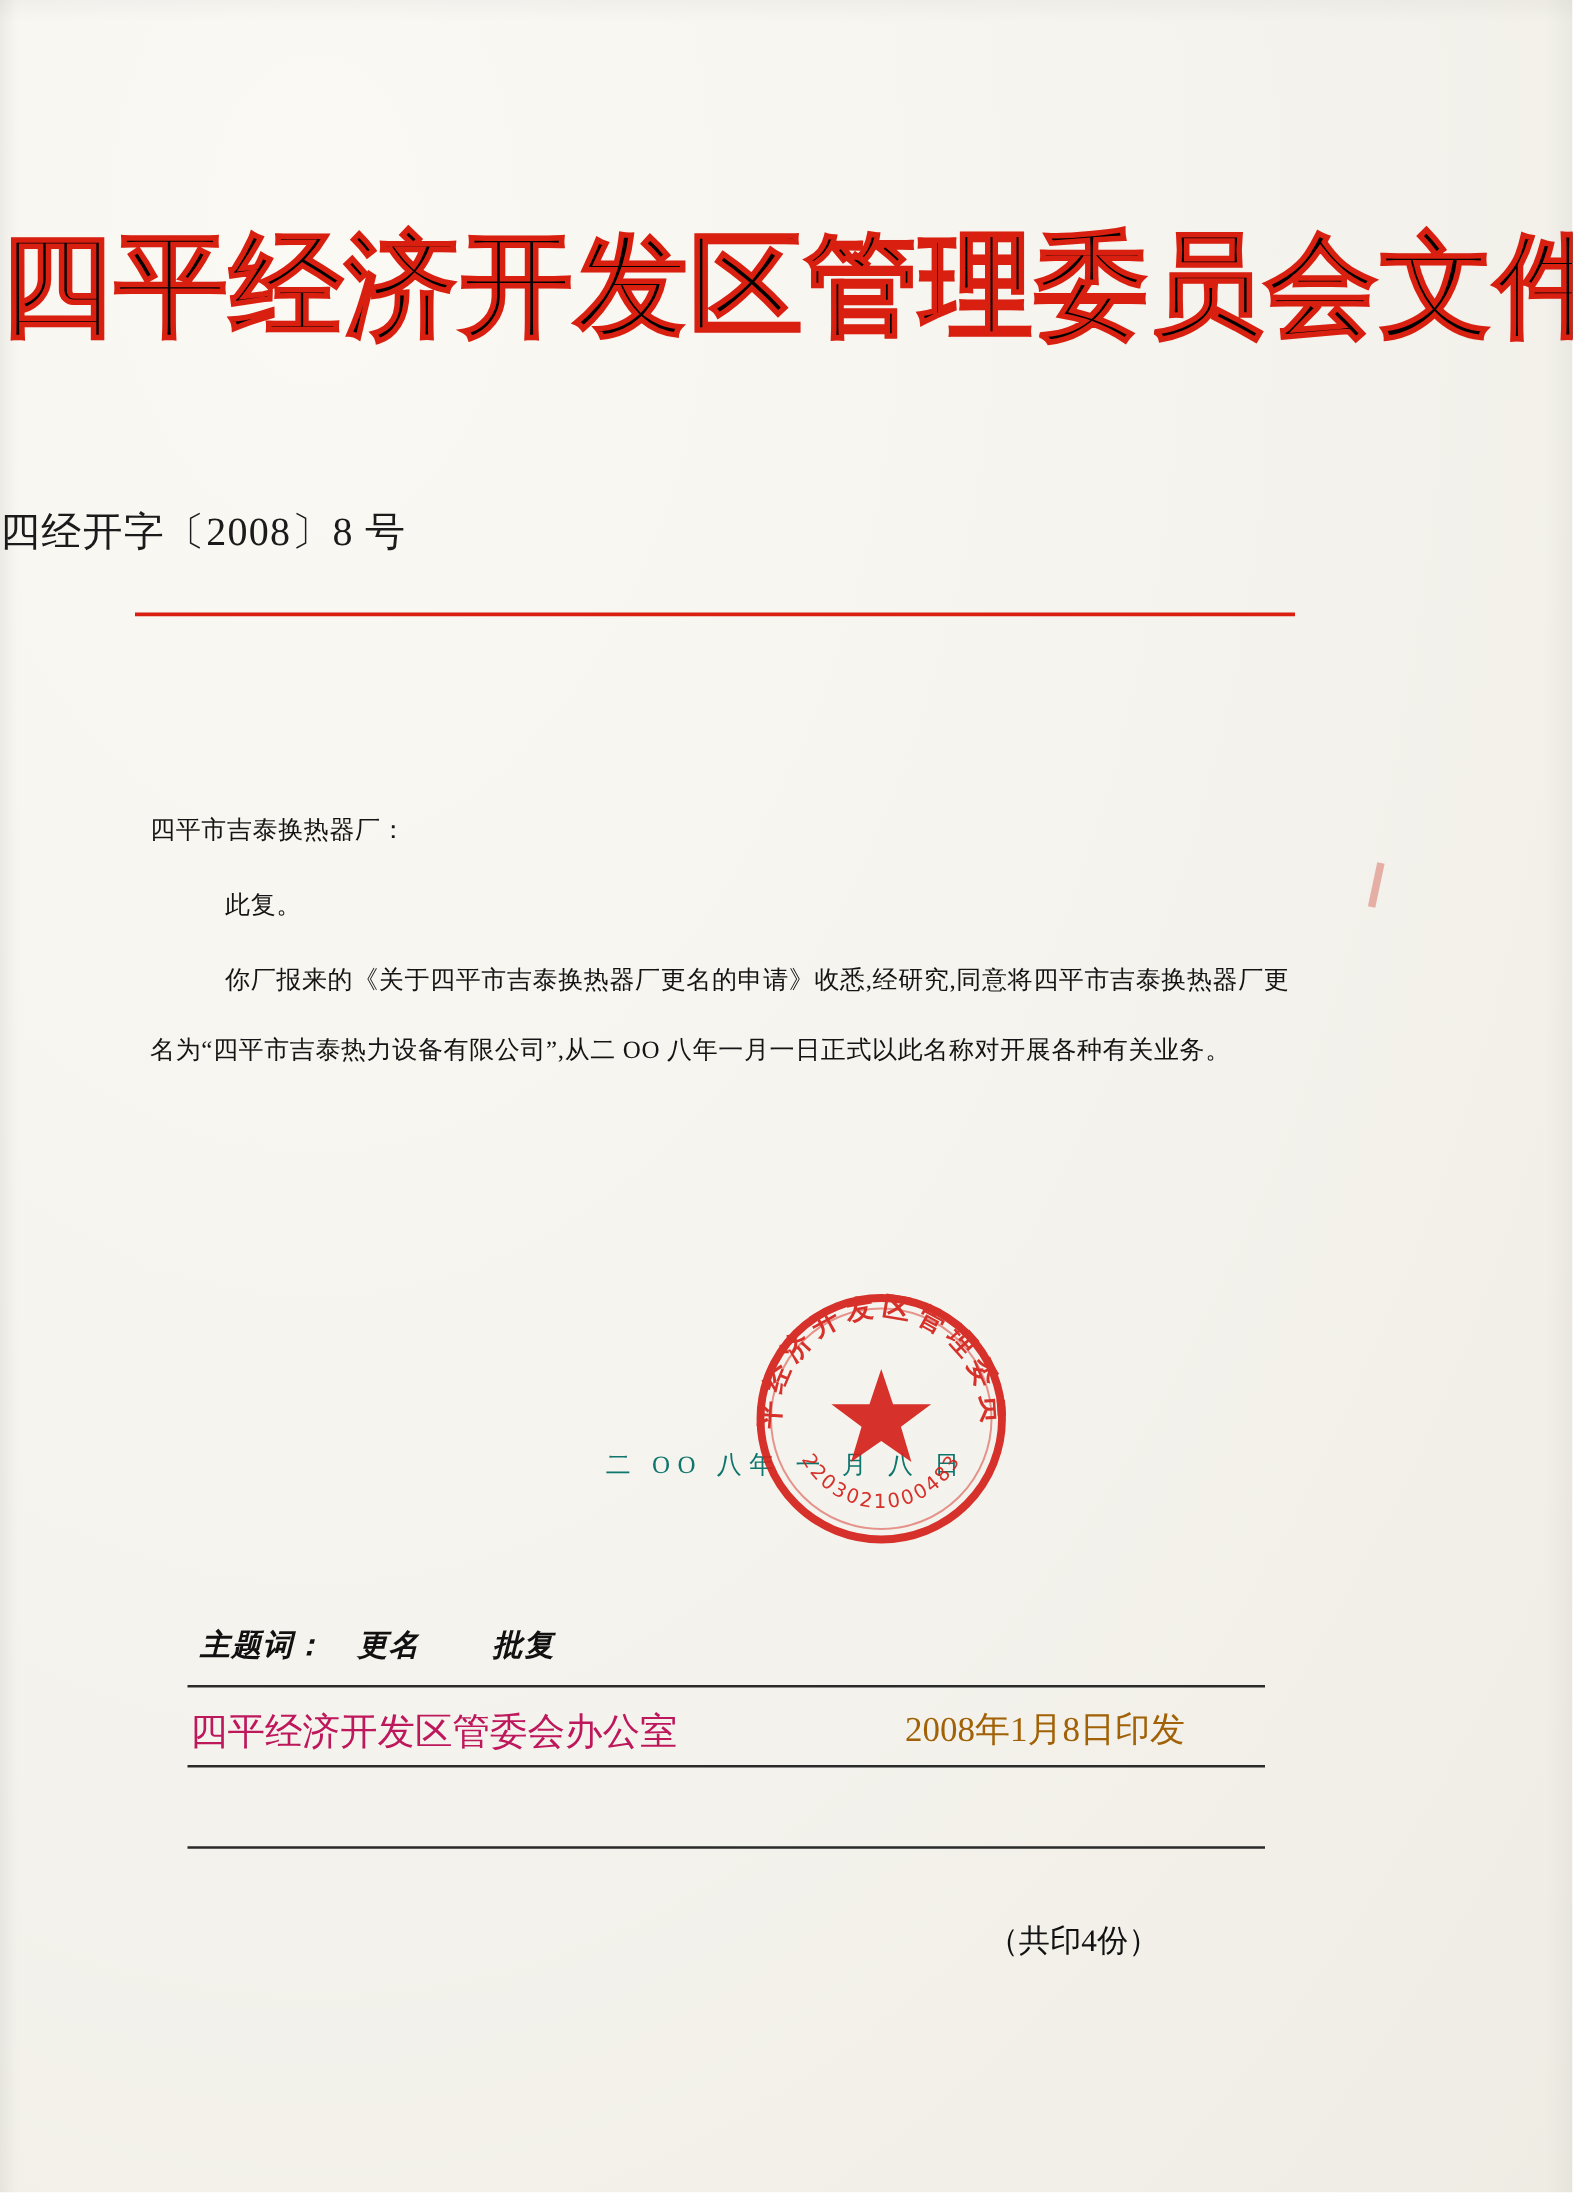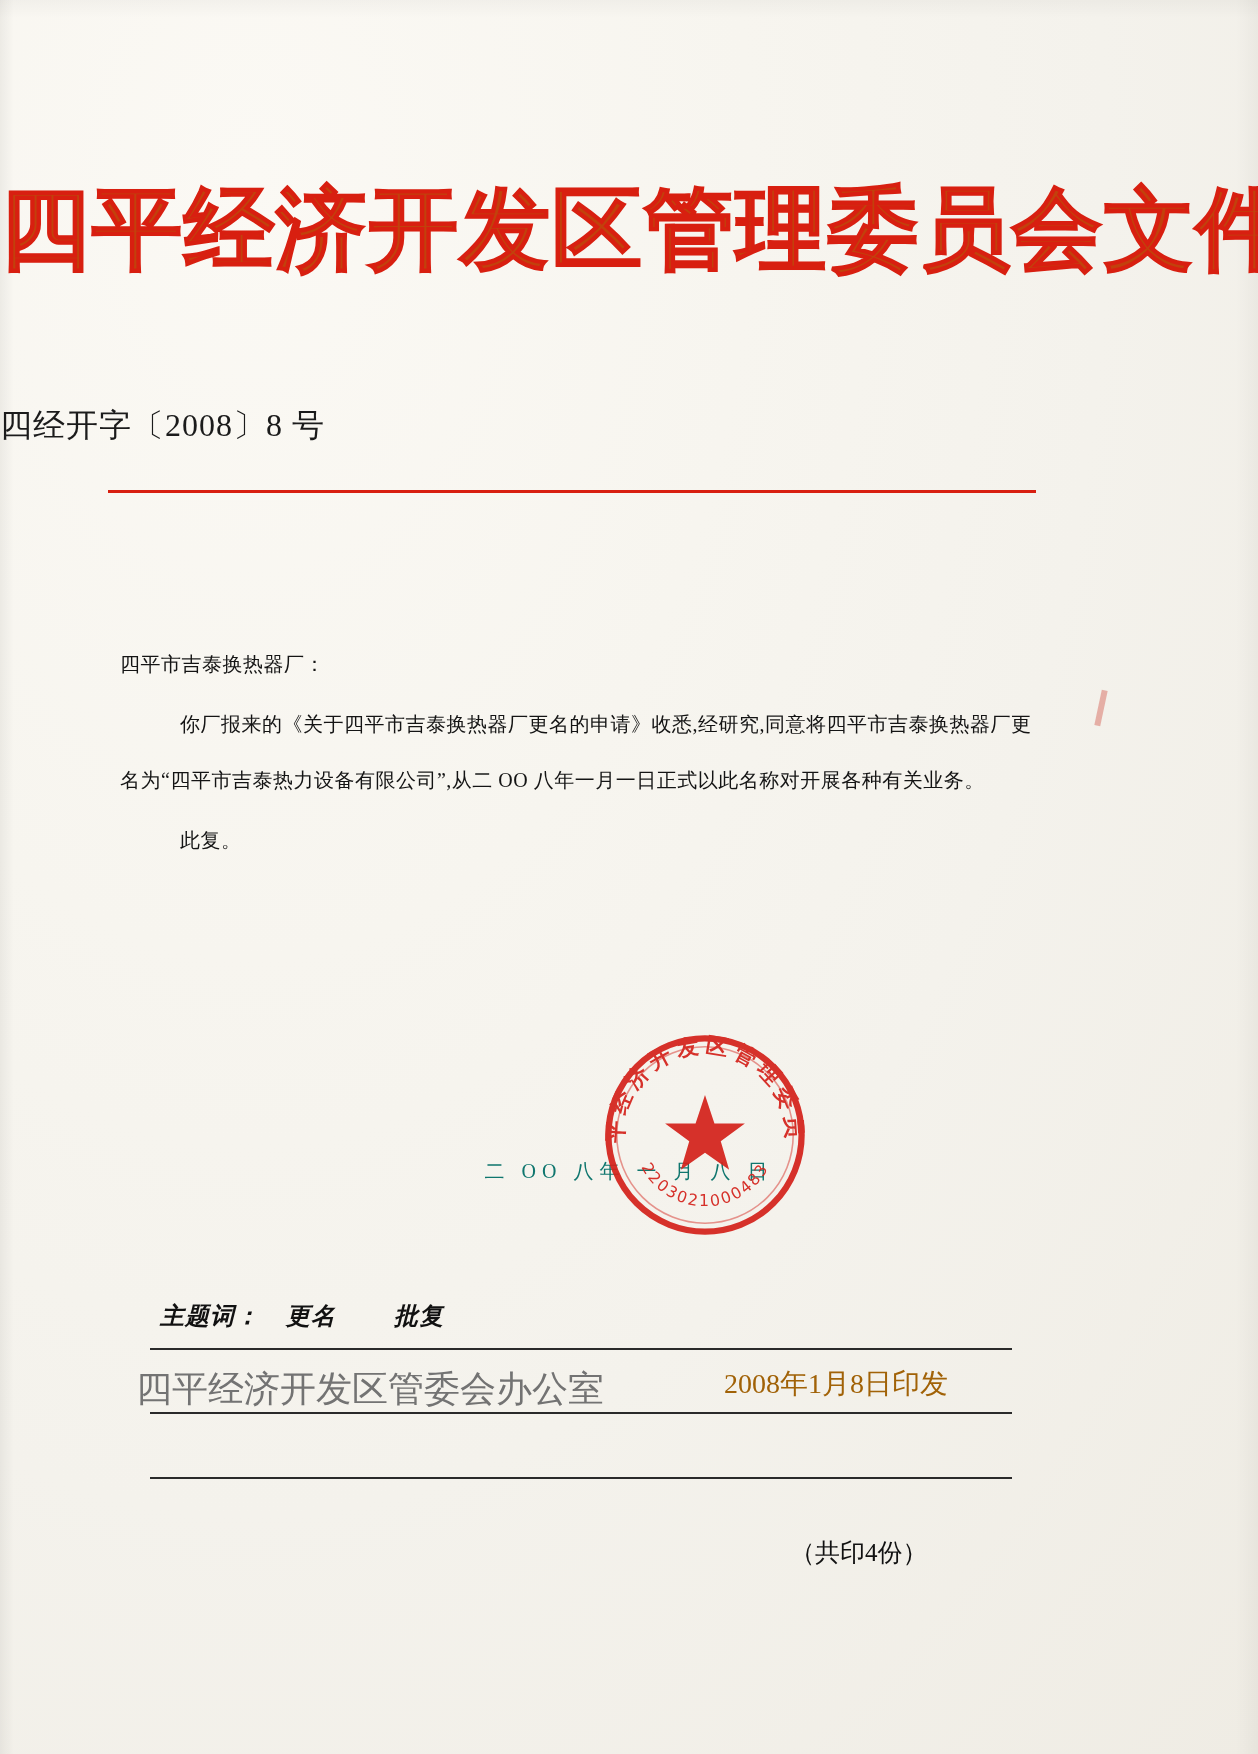--- a/index.html
+++ b/index.html
@@ -39,21 +39,21 @@
     z-index: 3;
   }
 
   
   .masthead {
     position: absolute;
     top: 182px;
     left: 0;
     width: 100%;
     text-align: center;
-    color: #c2410c;
+    color: #000000;
     font-family: "DejaVu Sans", sans-serif;
     font-weight: bold;
     font-size: 90px;
     letter-spacing: 2px;
     line-height: 1.05;
     white-space: nowrap;
     text-shadow: 0 0 1px rgba(216,31,16,0.55);
     -webkit-text-stroke: 1.6px #d81f10;
   }
 
@@ -169,23 +169,23 @@
     font-family: "DejaVu Sans", sans-serif;
     letter-spacing: 1px;
     font-style: italic;
   }
   .keywords .kw-gap1 { display: inline-block; width: 26px; }
   .keywords .kw-gap2 { display: inline-block; width: 58px; }
 
   .issuer {
     position: absolute;
     top: 1365px;
-    left: 136px;
-    font-size: 36px;
-    color: #737373;
+    left: 152px;
+    font-size: 30px;
+    color: #be185d;
   }
   .issue-date {
     position: absolute;
     top: 1365px;
     left: 724px;
     font-size: 28px;
     color: #a16207;
   }
   .copies {
     position: absolute;
@@ -214,22 +214,22 @@
 
   <div class="masthead">四平经济开发区管理委员会文件</div>
 
   <div class="doc-number">四经开字〔2008〕8 号</div>
 
   <div class="red-rule"></div>
 
 
   <div class="body-block">
     <p>四平市吉泰换热器厂：</p>
+    <p class="indent">此复。</p>
     <p class="indent">你厂报来的《关于四平市吉泰换热器厂更名的申请》收悉,经研究,同意将四平市吉泰换热器厂更名为“四平市吉泰热力设备有限公司”,从二 OO 八年一月一日正式以此名称对开展各种有关业务。</p>
-    <p class="indent">此复。</p>
   </div>
 
   <svg class="seal" viewBox="0 0 200 200" aria-hidden="true">
     <defs>
       <path id="sealArcTop" d="M 22,100 A 78,78 0 0 1 178,100"></path>
       <path id="sealArcBottom" d="M 32,100 A 68,68 0 0 0 168,100"></path>
     </defs>
     <circle cx="100" cy="100" r="92" fill="none" stroke="#d4211a" stroke-width="6"></circle>
     <circle cx="100" cy="100" r="84" fill="none" stroke="#d4211a" stroke-width="1.5" opacity="0.5"></circle>
     <text font-family="'DejaVu Sans', sans-serif" font-size="21" font-weight="bold" fill="#d4211a" letter-spacing="5">

